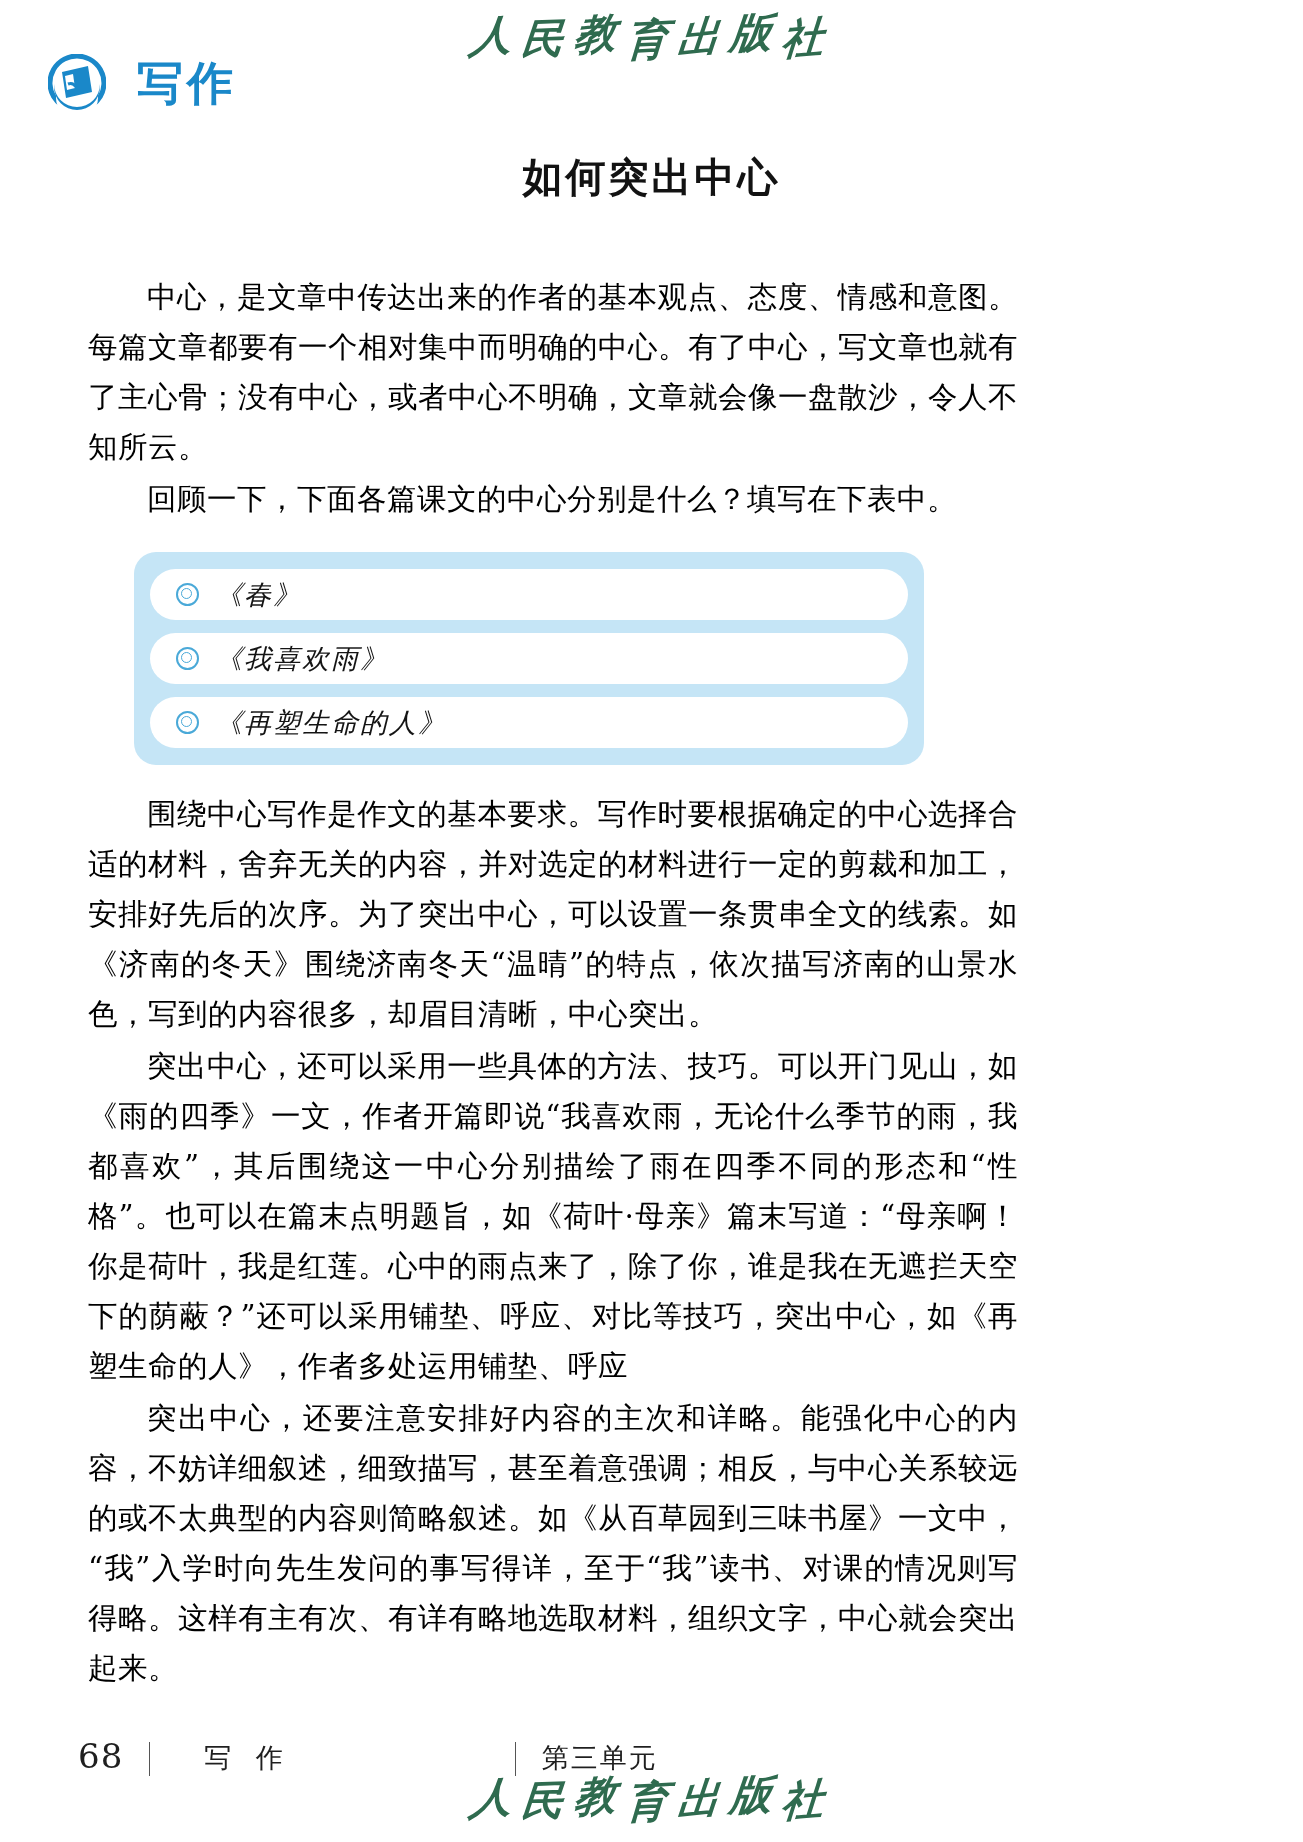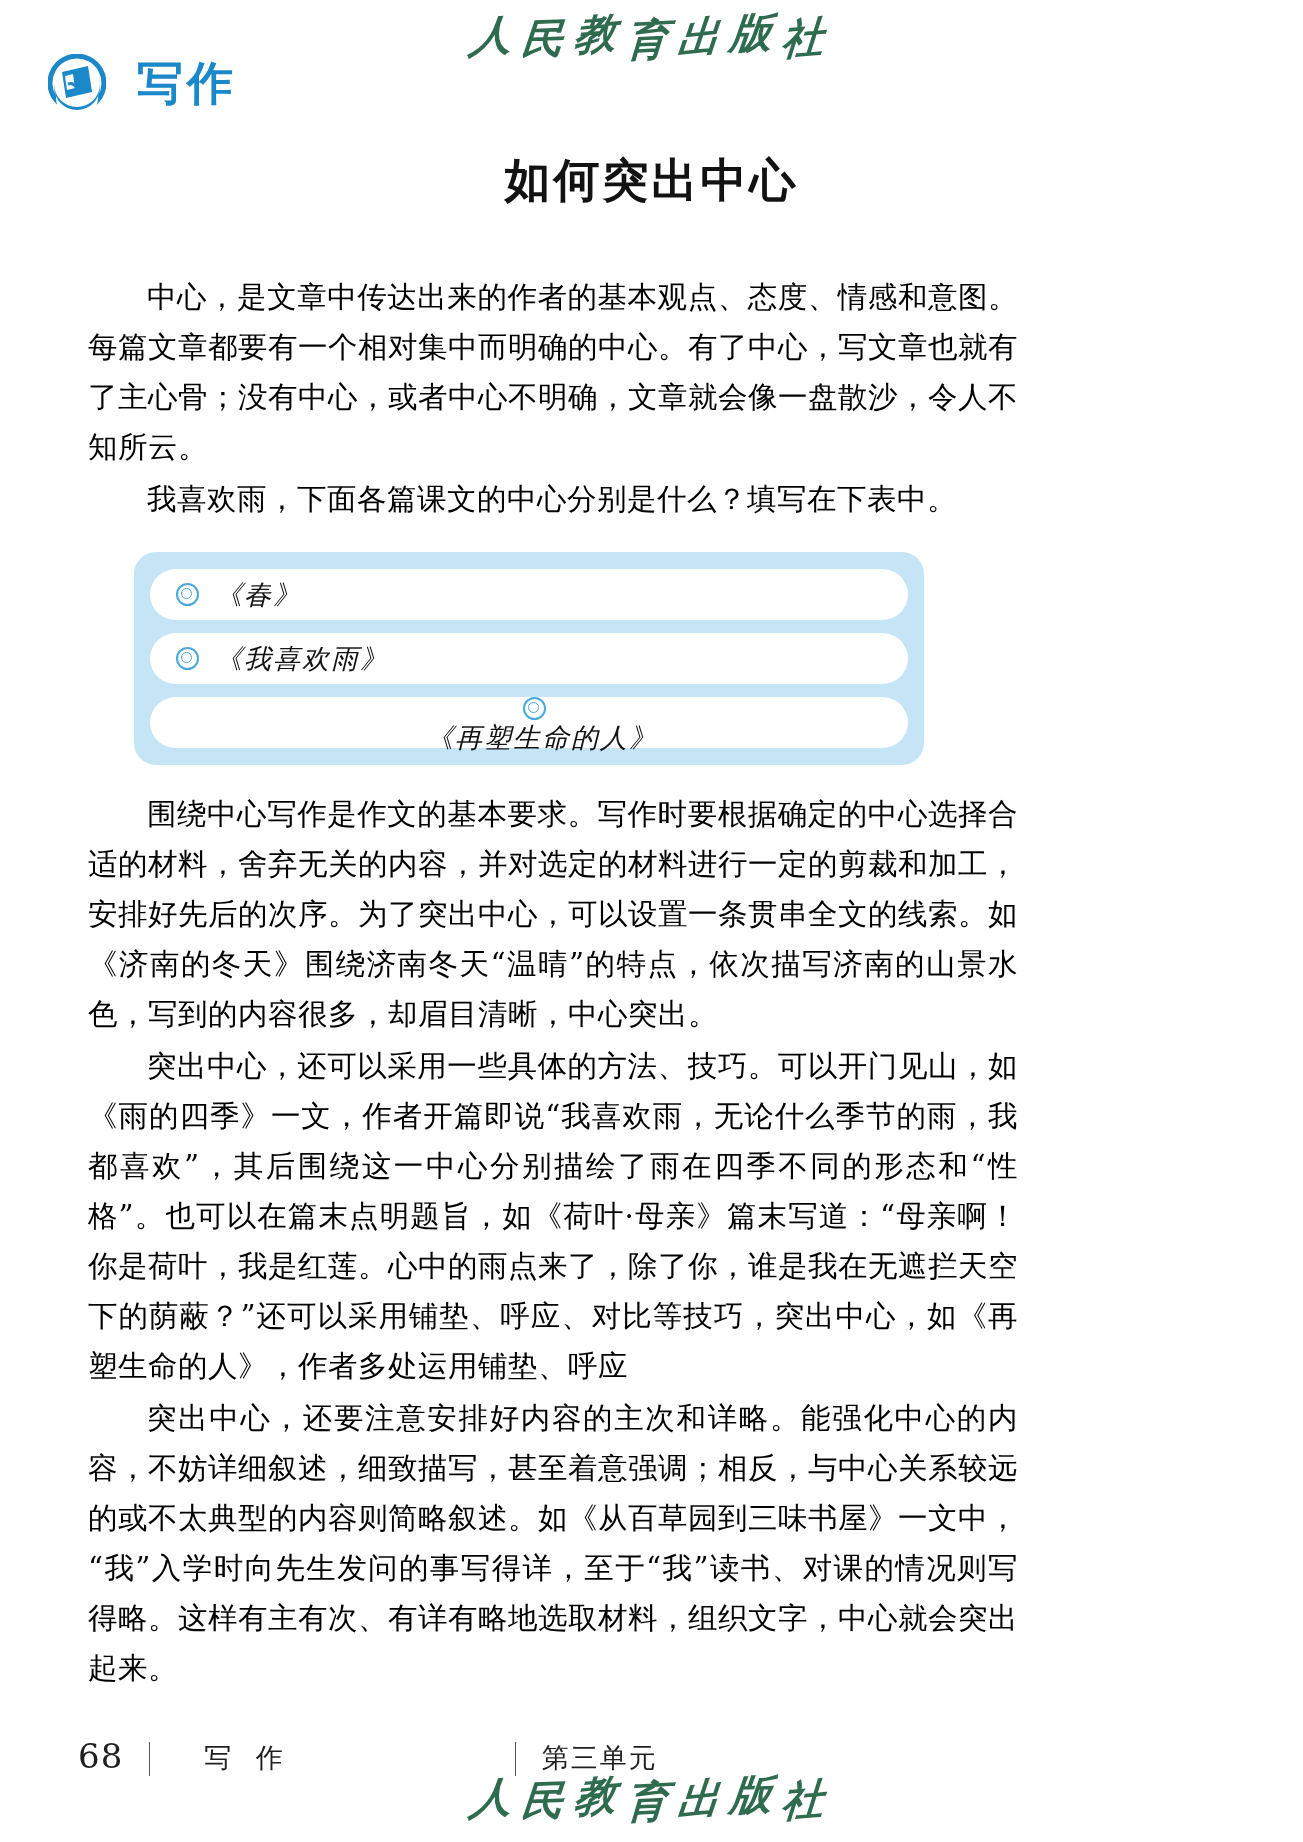--- a/index.html
+++ b/index.html
@@ -75,21 +75,21 @@
   }
 
   
   .lesson-title {
     position: absolute;
     left: 0;
     top: 150px;
     width: 100%;
     text-align: center;
     font-family: "DejaVu Serif", "Liberation Serif", serif;
-    font-size: 46px;
+    font-size: 40px;
     font-weight: 700;
     letter-spacing: 3px;
     color: #121212;
   }
 
   
   .content {
     position: absolute;
     left: 88px;
     top: 272px;
@@ -119,21 +119,21 @@
   .answer-row {
     background: #ffffff;
     border-radius: 26px;
     height: 51px;
     display: flex;
     align-items: center;
     padding-left: 26px;
     margin-bottom: 13px;
     box-sizing: border-box;
   }
-  .answer-row:last-child { margin-bottom: 0; flex-direction: column; }
+  .answer-row:last-child { margin-bottom: 0; }
   .bullet-ring {
     width: 19px;
     height: 19px;
     border: 2px solid #4aa9d8;
     border-radius: 50%;
     position: relative;
     flex: 0 0 auto;
     margin-right: 16px;
   }
   .bullet-ring::after {
@@ -210,21 +210,21 @@
     </span>
     <span class="section-title-text">写作</span>
   </div>
 
   <div class="lesson-title">如何突出中心</div>
 
   <div class="content">
 
     <p class="para">中心，是文章中传达出来的作者的基本观点、态度、情感和意图。每篇文章都要有一个相对集中而明确的中心。有了中心，写文章也就有了主心骨；没有中心，或者中心不明确，文章就会像一盘散沙，令人不知所云。</p>
 
-    <p class="para">我喜欢雨，下面各篇课文的中心分别是什么？填写在下表中。</p>
+    <p class="para">回顾一下，下面各篇课文的中心分别是什么？填写在下表中。</p>
 
     <div class="answer-box">
 
       <div class="answer-row">
         <span class="bullet-ring"></span>
         <span class="answer-label">《春》</span>
       </div>
 
       <div class="answer-row">
         <span class="bullet-ring"></span>

